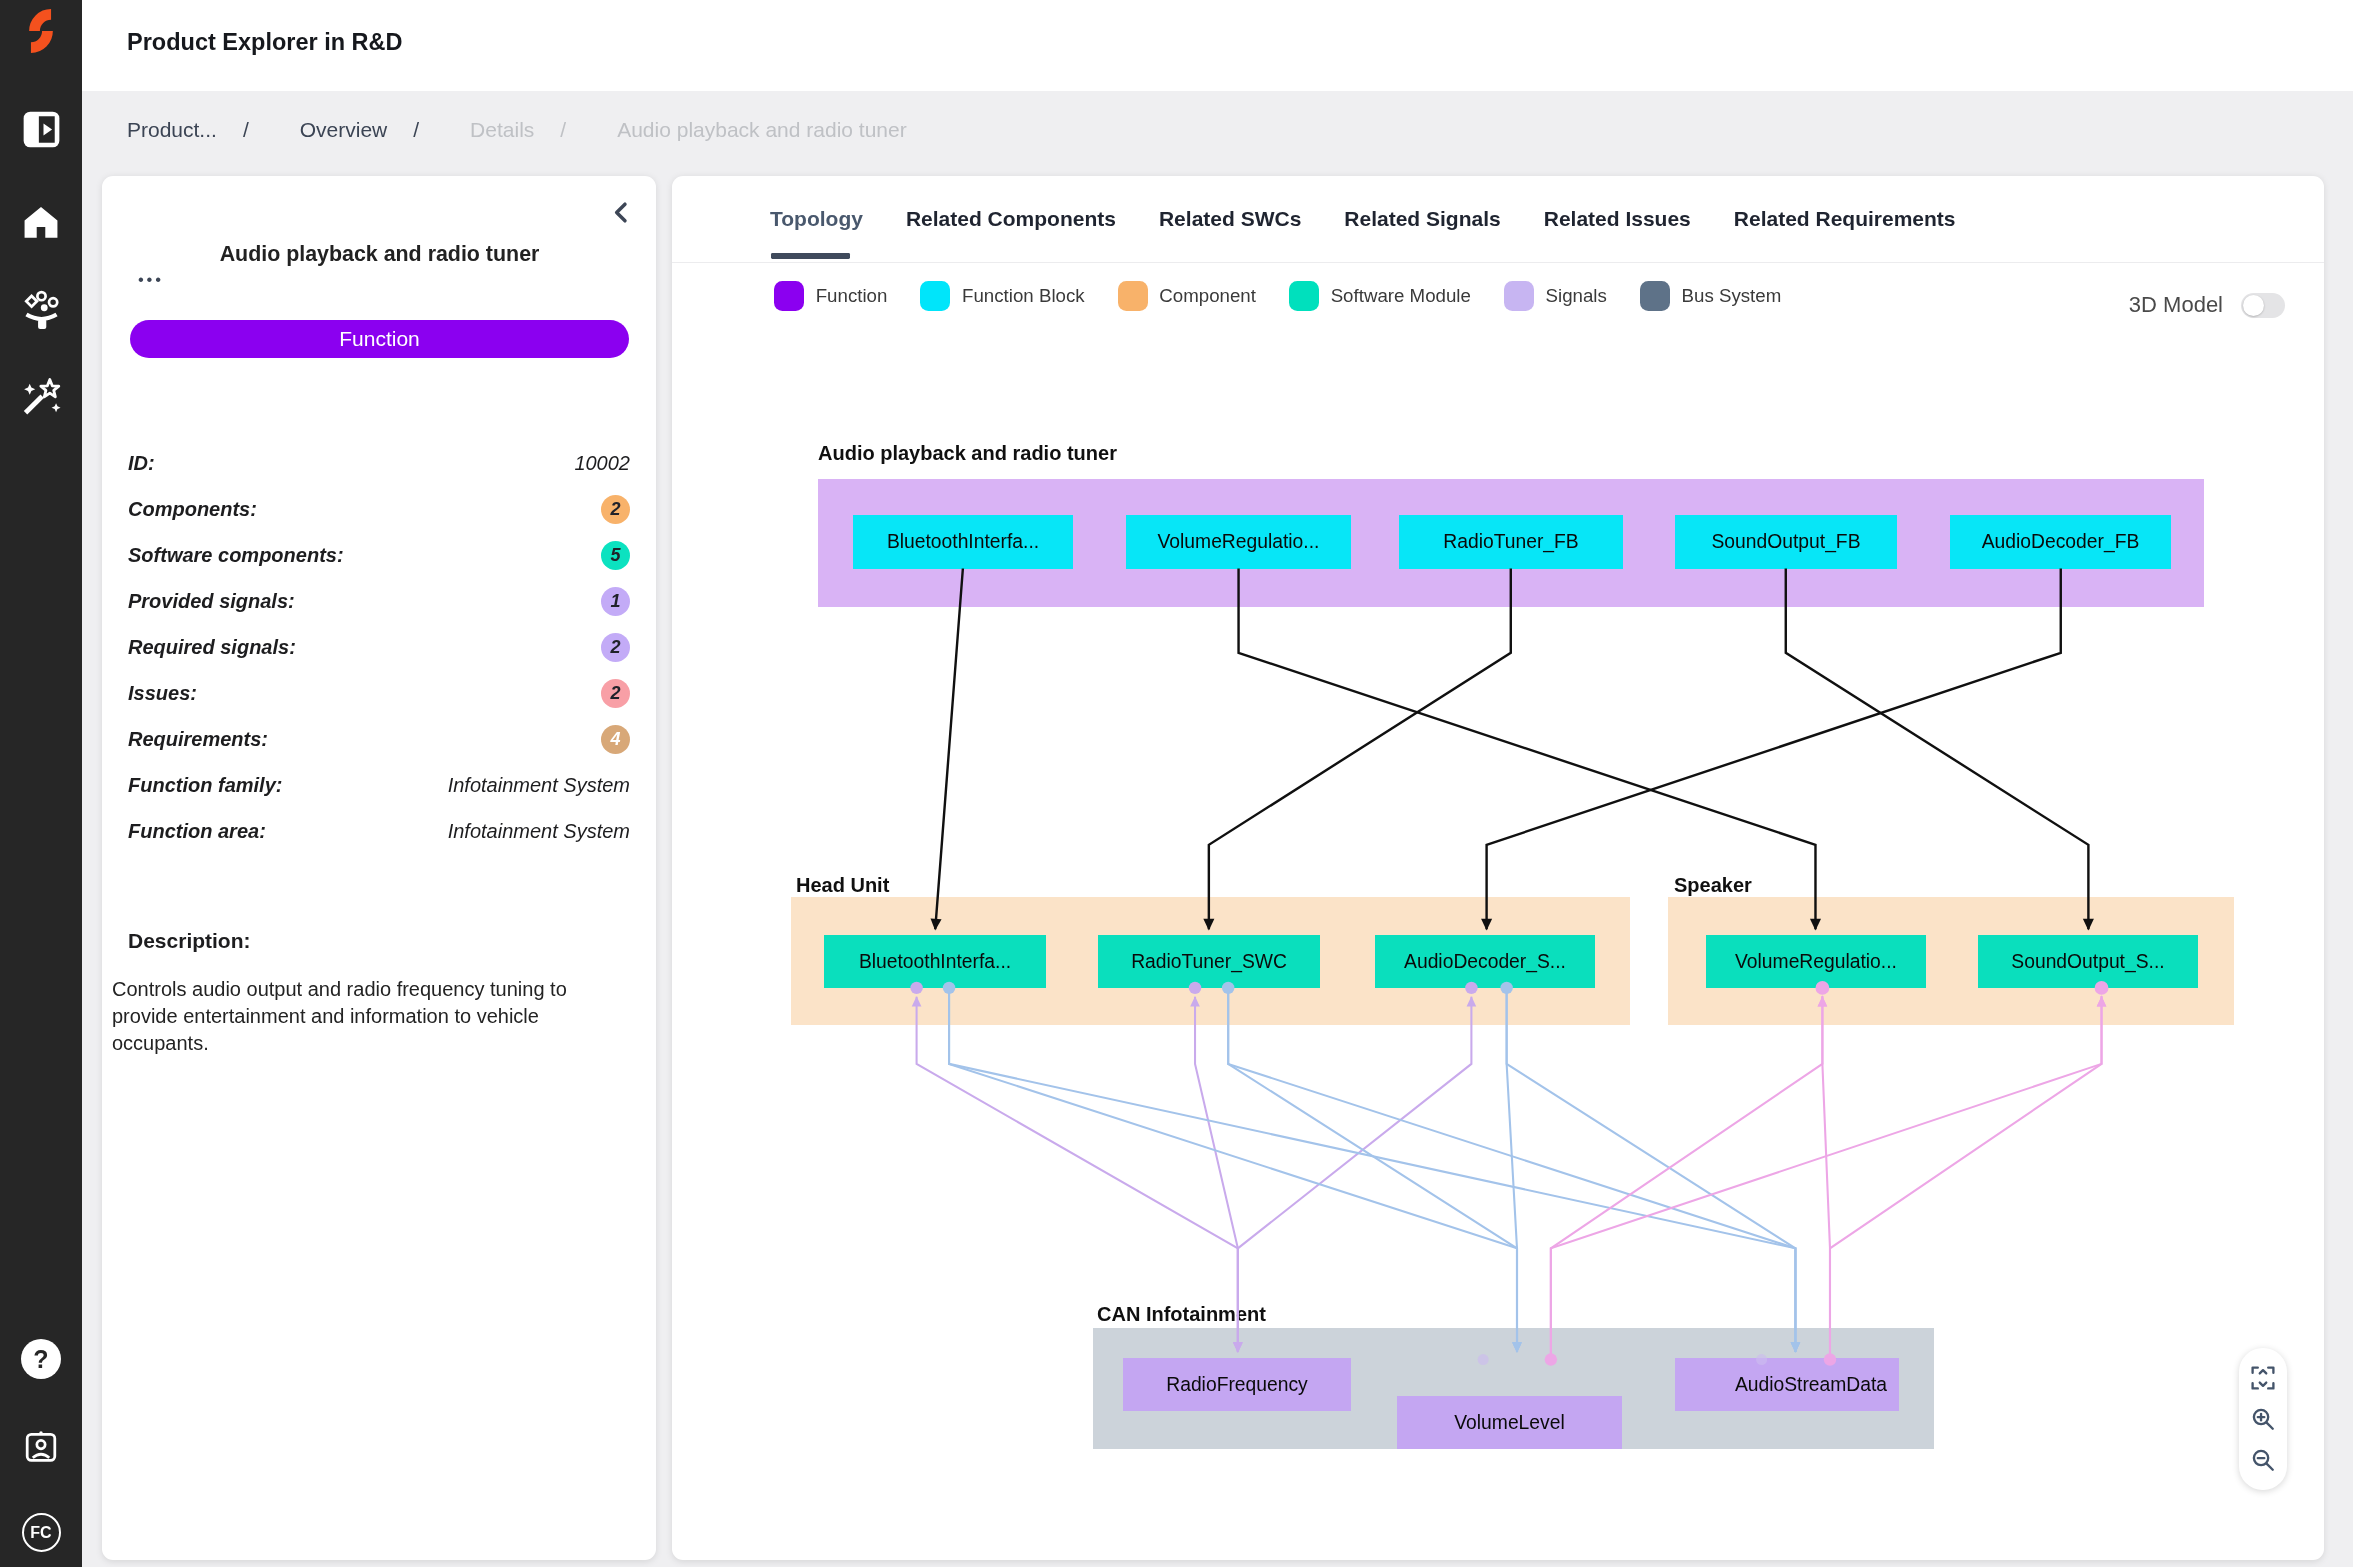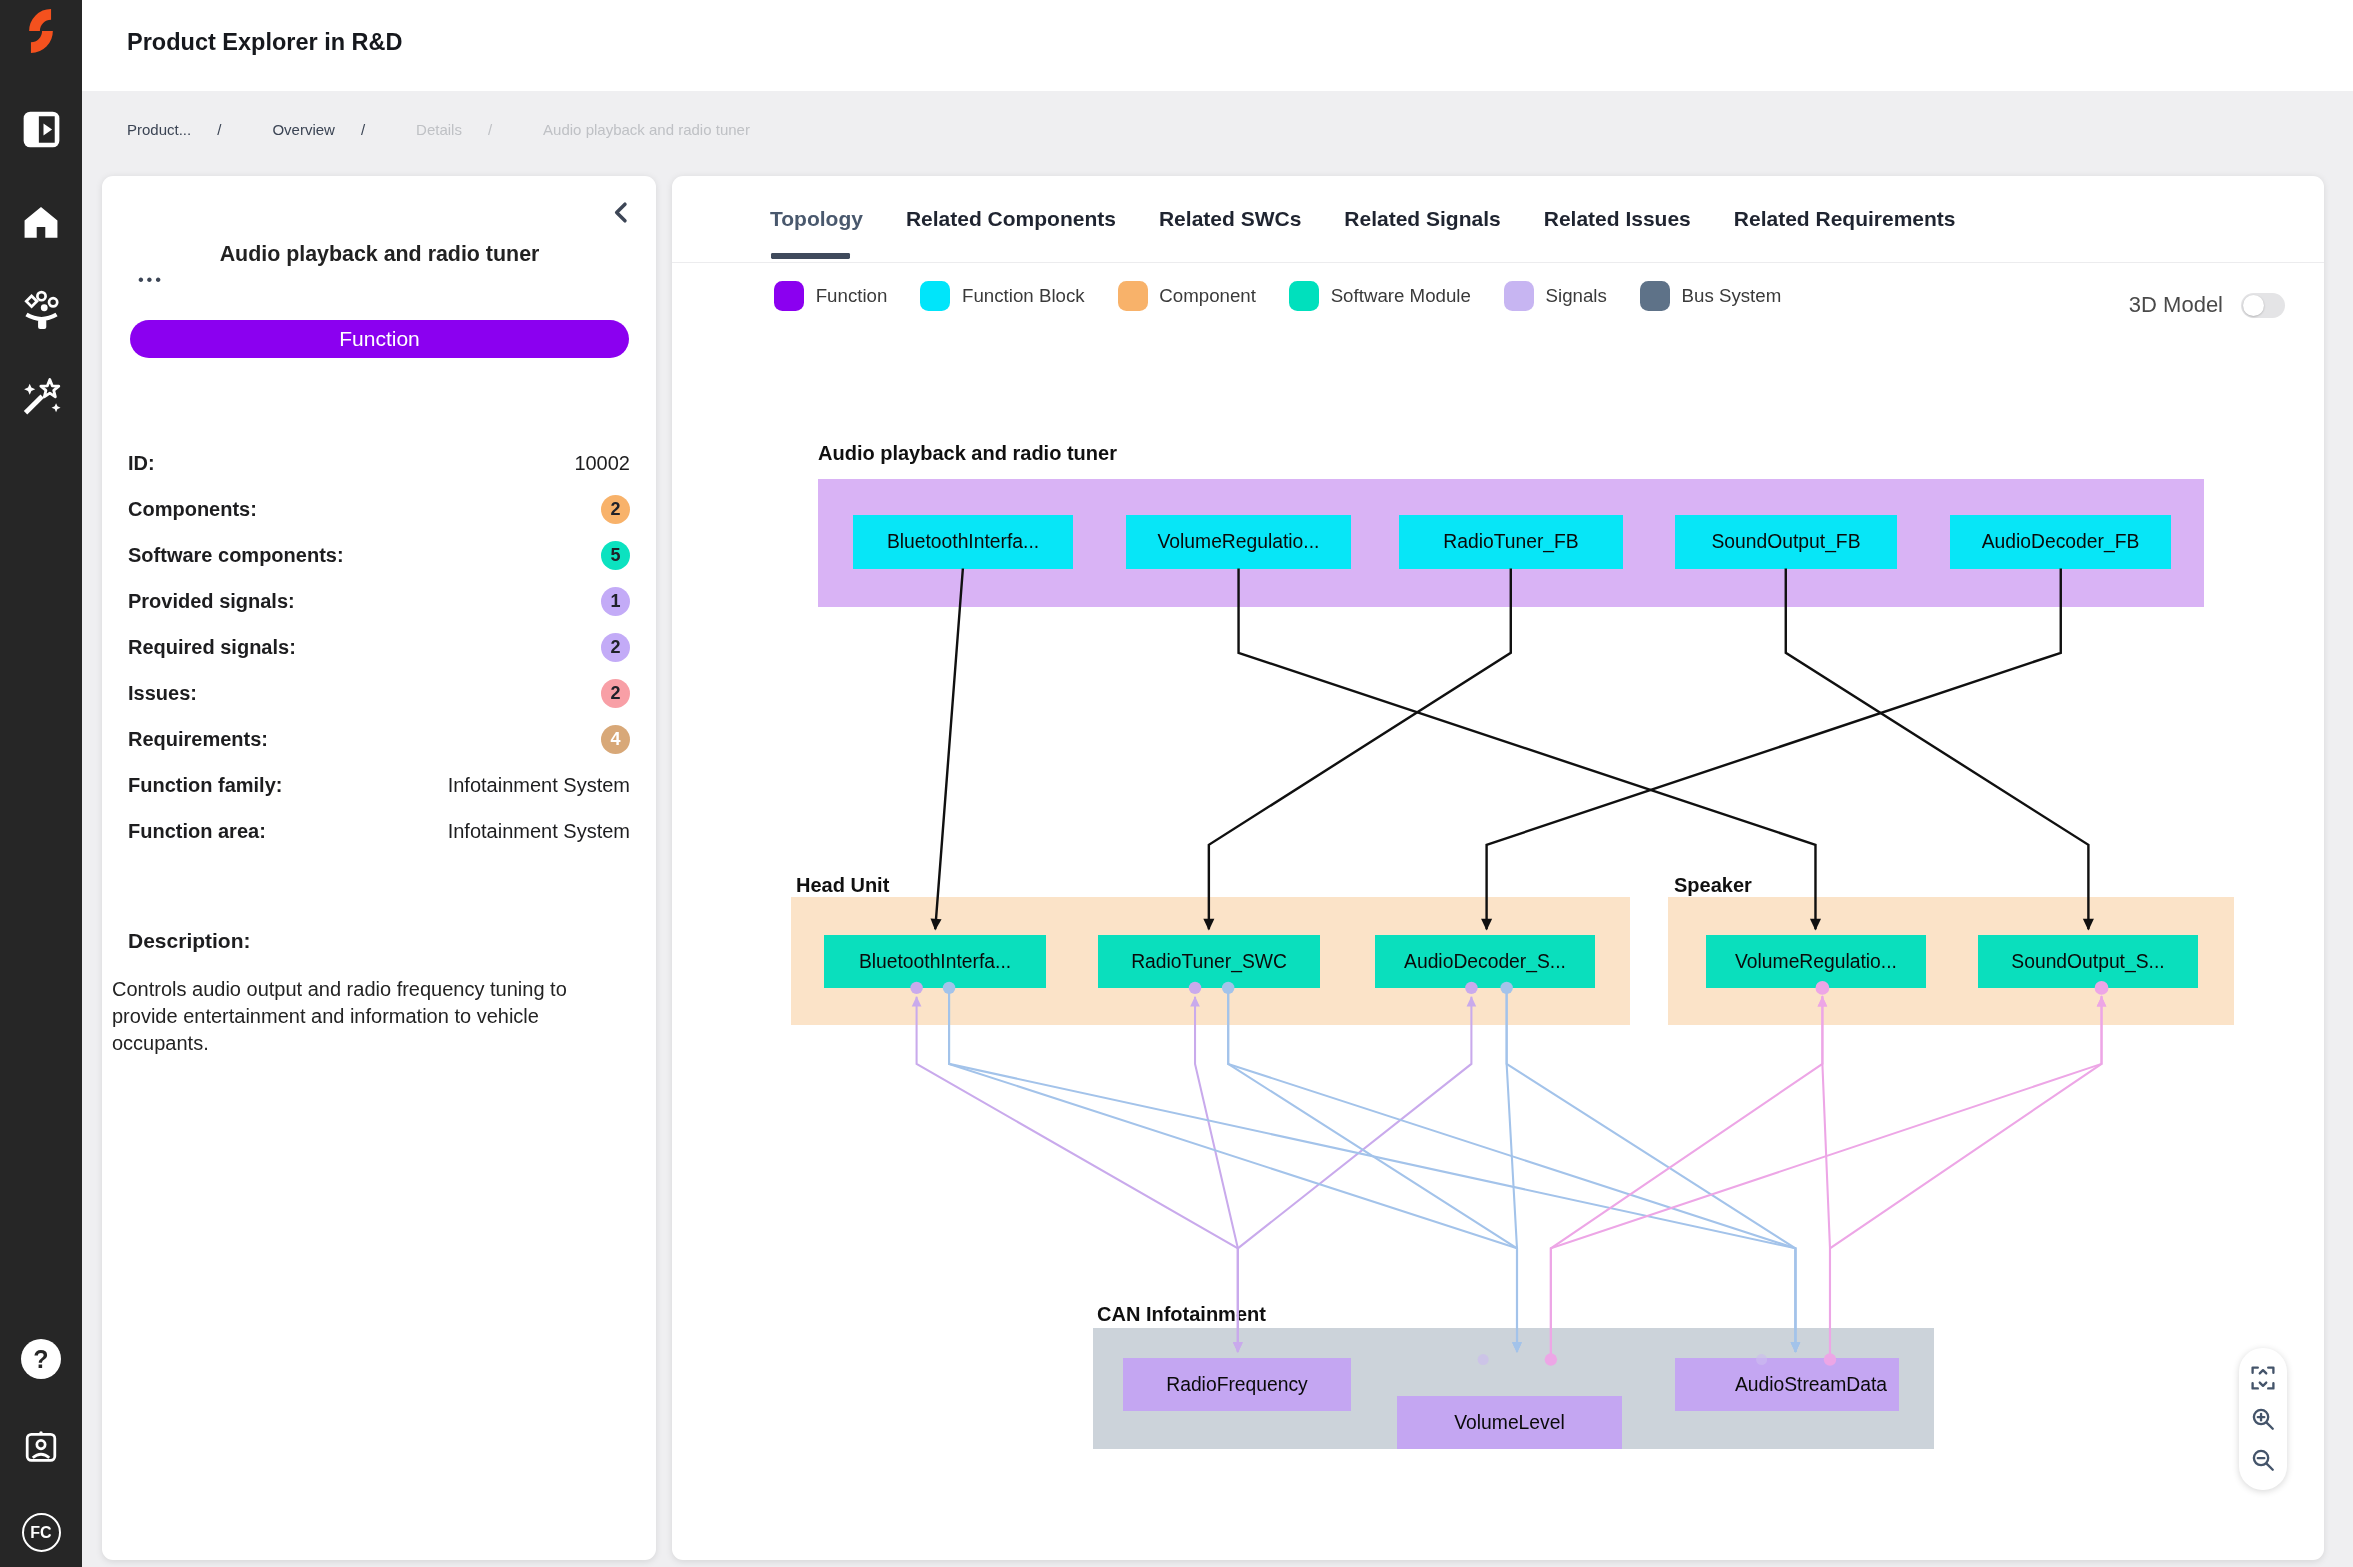--- a/index.html
+++ b/index.html
@@ -15,41 +15,41 @@
   .avatar-circle { width:39px; height:39px; border-radius:50%; border:2.1px solid #ffffff; color:#ffffff;
                    display:flex; align-items:center; justify-content:center; font-size:16px; font-weight:700; }
 
   
   #topbar { position:absolute; left:82px; top:0; width:2272px; height:91px; background:#ffffff; }
   #app-title { position:absolute; left:45px; top:29px; font-size:23.5px; font-weight:700; color:#16181d; }
 
   
   #crumbs { position:absolute; left:82px; top:91px; width:2272px; height:77px;
             display:flex; align-items:center; padding-left:45px; gap:51px; }
-  .crumb { display:flex; align-items:flex-start; gap:26px; font-size:15px; font-weight:500; }
+  .crumb { display:flex; align-items:flex-start; gap:26px; font-size:21px; font-weight:500; }
   .crumb .sep { font-weight:500; }
   .crumb.dark, .crumb.dark .sep { color:#3b4454; }
   .crumb.muted, .crumb.muted .sep { color:#bfc1c5; }
 
   
   .card { position:absolute; background:#ffffff; border-radius:11px; box-shadow:0 1.4px 7px rgba(0,0,0,.10); }
   #panel { left:102px; top:176px; width:554px; height:1384px; }
   #main  { left:672px; top:176px; width:1652px; height:1384px; }
 
   
   .collapse-btn { position:absolute; top:23.5px; right:22px; cursor:pointer; }
   #panel-title { position:absolute; top:66px; left:28px; width:499px; text-align:center;
                  font-size:21.4px; font-weight:700; color:#222; }
   #panel-menu { position:absolute; top:94px; left:36px; font-size:16.6px; letter-spacing:2.8px;
                 color:#3d4656; cursor:pointer; }
   #type-pill { position:absolute; top:144px; left:28px; width:499px; height:38px; border-radius:19.3px;
                background:#8b00f0; color:#ffffff; font-size:21px; font-weight:500;
                display:flex; align-items:center; justify-content:center; }
   #rows { position:absolute; top:264px; left:26px; right:26px; }
-  .row { height:46px; display:flex; align-items:center; justify-content:space-between; }
+  .row { height:46px; display:flex; align-items:center; justify-content:space-between;font-style:italic; }
   .row-label { font-size:20px; font-weight:700; color:#1d1d1f; }
   .row-value { font-size:20px; color:#1d1d1f; }
   .row-badge { min-width:29px; height:29px; border-radius:50%; display:flex; align-items:center;
                justify-content:center; font-size:18px; font-weight:700; color:#20222a; cursor:pointer; }
   .row-badge:empty { display:none; }
   .b-orange { background:#f8b26a; }
   .b-teal   { background:#0ce2c0; }
   .b-lav    { background:#c3abf7; }
   .b-red    { background:#f89fa6; }
   .b-tan    { background:#d8a878; color:#ffffff; }

